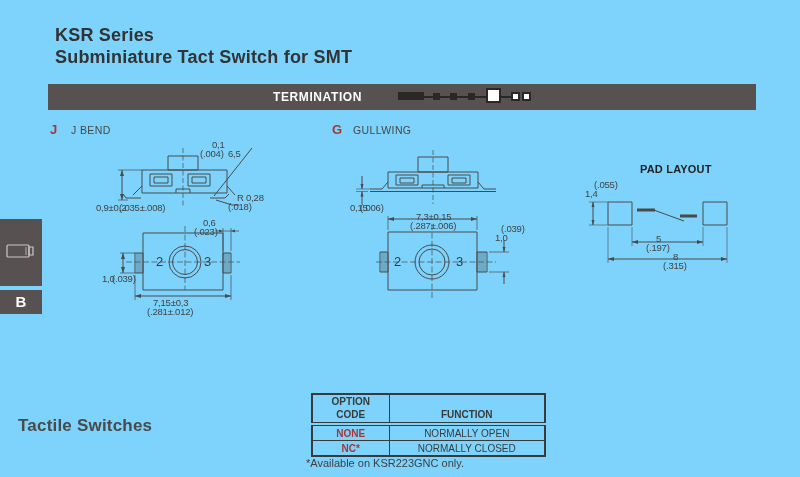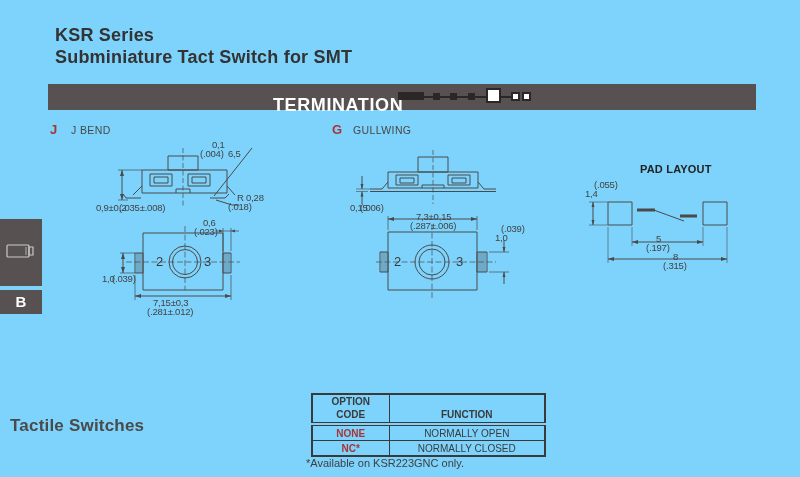--- a/index.html
+++ b/index.html
@@ -1,21 +1,21 @@
 <!DOCTYPE html>
 <html><head>
 <meta charset="utf-8">
 <style>
   html,body{margin:0;padding:0;background:#fff;}
   #page{position:relative;width:800px;height:477px;background:#7dd3fc;overflow:hidden;
         font-family:Liberation Sans, sans-serif;color:#3a3a3a;}
   .abs{position:absolute;white-space:nowrap;}
   .title{font-size:18px;font-weight:bold;color:#333;letter-spacing:.2px;}
   .bar{position:absolute;left:48px;width:708px;height:26px;background:#575152;}
-  .bar-label{position:absolute;top:8px;line-height:26px;color:#fff;font-size:18px;
+  .bar-label{position:absolute;top:0;line-height:26px;color:#fff;font-size:12px;
              font-weight:bold;letter-spacing:.6px;}
   .pn{position:absolute;top:0;height:26px;}
   .pn div{position:absolute;}
   .pn .wire{background:#2b2727;height:2px;top:12px;left:2px;}
   .pn .lr{background:#2b2727;width:26px;height:8px;top:8px;left:0;}
   .pn .sq{background:#2b2727;width:7px;height:7px;top:9px;}
   .pn .bigw{background:#fff;border:2px solid #2b2727;width:11px;height:11px;top:4px;}
   .pn .smw{background:#fff;border:2px solid #2b2727;width:5px;height:5px;top:8px;}
   .seccode{font-size:13px;font-weight:bold;color:#a93535;}
   .seclabel{font-size:10.5px;color:#474747;letter-spacing:.4px;}
@@ -230,21 +230,21 @@
         <rect x="25" y="14" width="4" height="8"></rect>
         <line x1="22" y1="14" x2="22" y2="22" stroke-width="0.8"></line>
       </svg>
     </span>
   </div>
   <div class="side-tab" style="top:290px;height:24px">
     <span class="b-letter">B</span>
   </div>
 
 
-  <span class="abs category" style="left:10px;top:416px">Tactile Switches</span>
+  <span class="abs category" style="left:18px;top:416px">Tactile Switches</span>
 
   <table class="func">
     <colgroup>
         <col style="width:77px">
         <col style="width:156px">
       </colgroup>
     <thead>
       <tr>
         <th>
           <span>OPTION</span><br>

